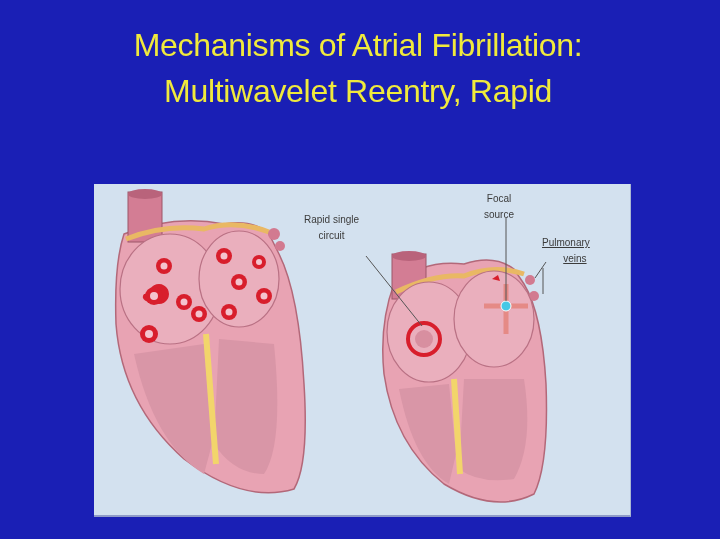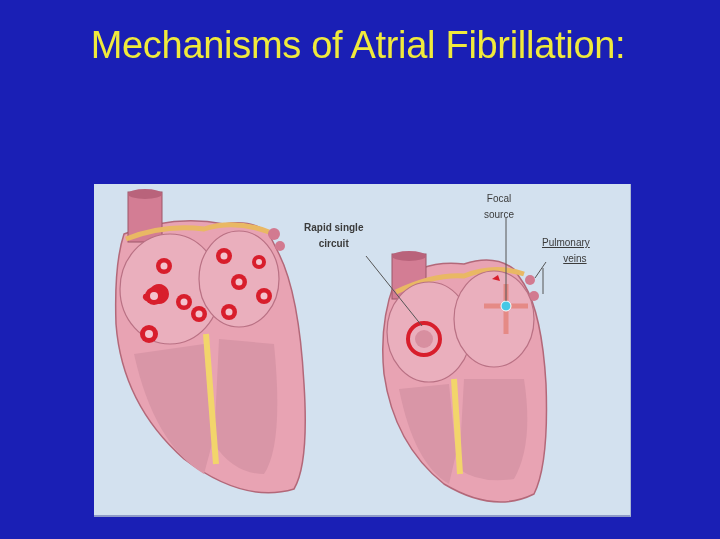--- a/index.html
+++ b/index.html
@@ -1,27 +1,28 @@
 <!DOCTYPE html>
 <html><head>
 <meta charset="utf-8">
 <style>
   html, body { margin:0; padding:0; }
   body { width:720px; height:539px; background:#1a1fb5; position:relative; overflow:hidden; font-family:"Liberation Sans", sans-serif; }
-  .title { position:absolute; left:0; top:22px; width:716px; text-align:center; color:#f0ea3c; font-size:38px; line-height:46px; letter-spacing:-0.3px; }
+  .title { position:absolute; left:0; top:22px; width:716px; text-align:center; color:#f0ea3c; font-size:32px; line-height:46px; letter-spacing:-0.3px; }
   .title div { white-space:nowrap; }
   .panel { position:absolute; left:94px; top:184px; width:536px; height:331px; background:#d3e1ef; border-right:1px solid #a9b7d3; border-bottom:2px solid #8f9bc8; }
   .panel svg { position:absolute; left:0; top:0; }
   .label { position:absolute; color:#3b3b3b; font-size:10px; line-height:16px; text-align:center; white-space:nowrap; }
 </style>
 </head>
 <body>
 
 <div class="title">
   <div>Mechanisms of Atrial Fibrillation:</div>
+  <div>Multiwavelet Reentry, Rapid</div>
 </div>
 
 <div class="panel">
   <svg width="536" height="331" viewBox="0 0 536 331">
 
     <g>
       <path d="M30,50 Q20,80 22,140 Q28,220 90,275 Q150,320 200,305 Q215,280 210,200 Q205,110 185,70 L175,50 Q160,35 130,40 Q80,30 30,50 Z" fill="#e8a3b3" stroke="#b36879" stroke-width="1.5"></path>
       <rect x="34" y="8" width="34" height="50" fill="#d37d94" stroke="#9c5668"></rect>
       <ellipse cx="51" cy="10" rx="17" ry="5" fill="#b9637b"></ellipse>
       <path d="M32,55 Q70,40 110,45 Q140,35 175,48" stroke="#e9b864" stroke-width="5" fill="none"></path>
@@ -77,21 +78,21 @@
       <circle cx="412" cy="122" r="5" fill="#47c8e6" stroke="#ffffff" stroke-width="1"></circle>
       <path d="M398,95 l6,-4 l2,6 z" fill="#d81e2c"></path>
 
       <line x1="272" y1="72" x2="328" y2="142" stroke="#555" stroke-width="1"></line>
       <line x1="412" y1="34" x2="412" y2="117" stroke="#555" stroke-width="1"></line>
       <line x1="452" y1="78" x2="441" y2="94" stroke="#555" stroke-width="1"></line>
       <line x1="449" y1="84" x2="449" y2="110" stroke="#555" stroke-width="1"></line>
     </g>
   </svg>
 
-  <div class="label" style="left:210px; top:36px;font-weight:bold;">
+  <div class="label" style="left:210px; top:28px;">
     <div>Rapid single</div>
     <div>circuit</div>
   </div>
   <div class="label" style="left:390px; top:7px;">
     <div>Focal</div>
     <div>source</div>
   </div>
   <div class="label" style="left:448px; top:51px;text-decoration:underline;">
     <div>Pulmonary</div>
     <div style="padding-left:18px;">veins</div>

